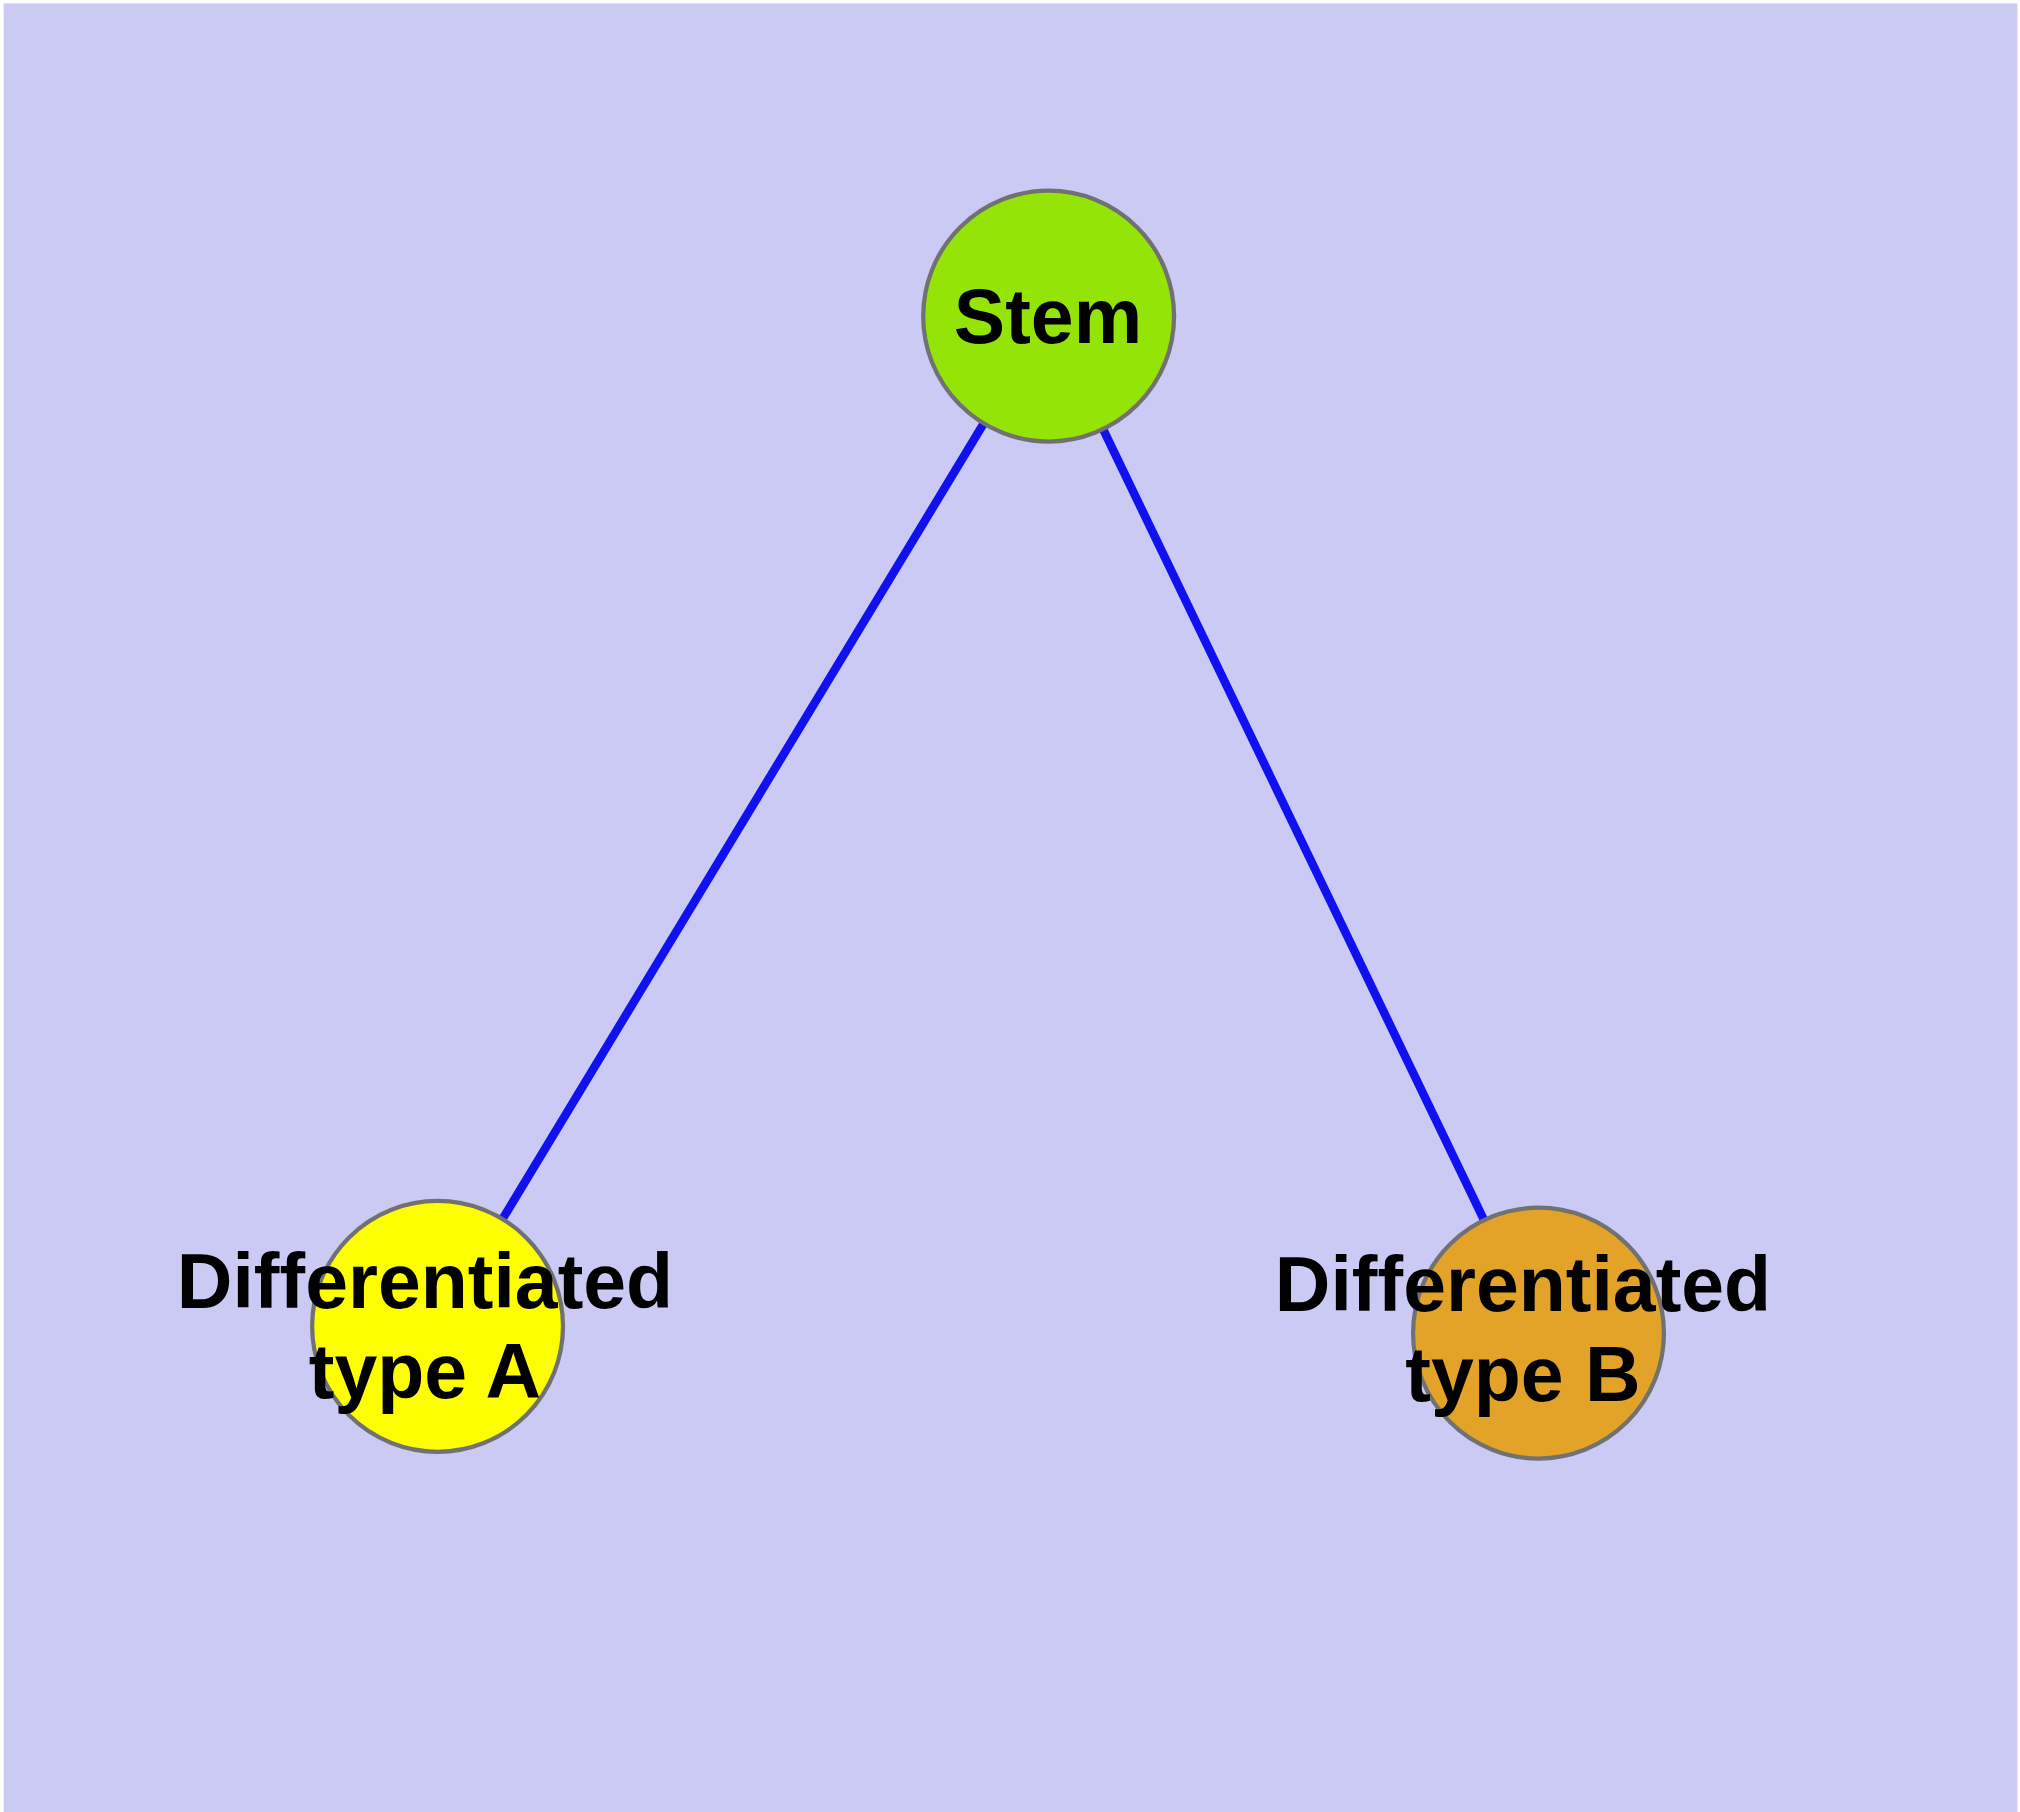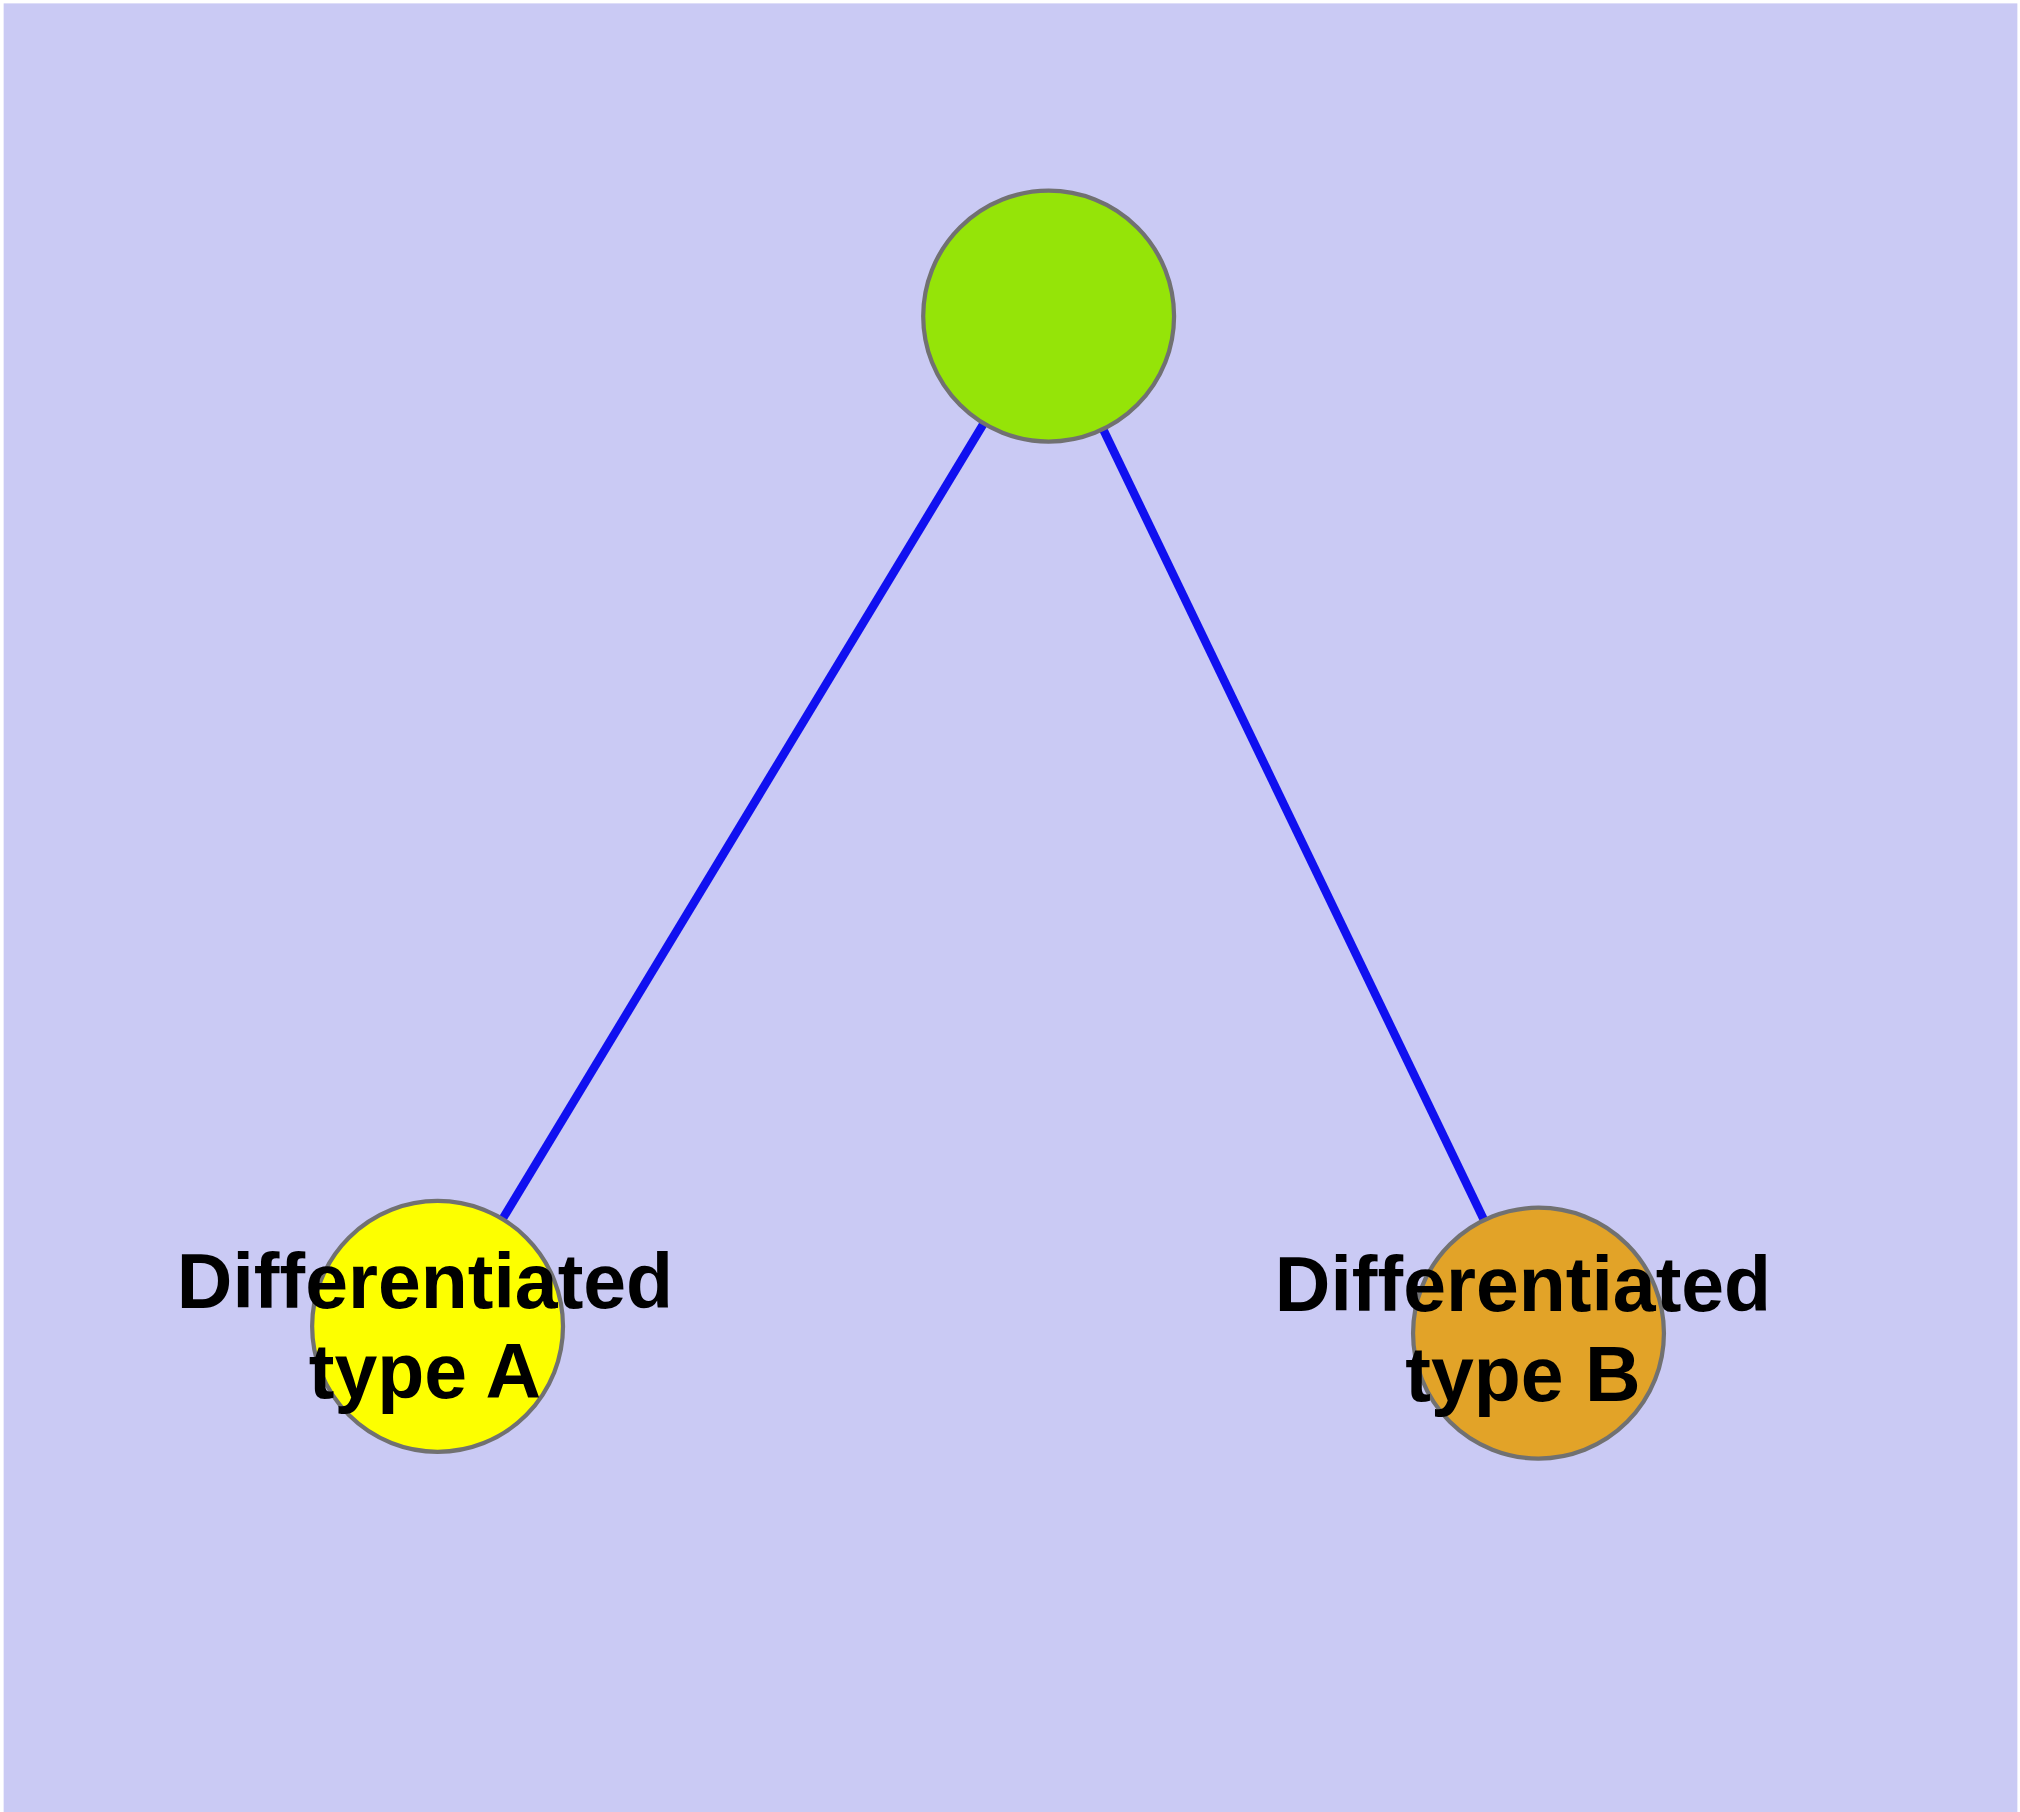--- a/index.html
+++ b/index.html
@@ -49,20 +49,21 @@
     <rect x="4" y="4" width="2376" height="2134" fill="#CACAF4"></rect>
 
     <line x1="1237" y1="373" x2="516" y2="1565" stroke-width="10" stroke="#1010F0"></line>
     <line x1="1237" y1="373" x2="1815" y2="1573" stroke-width="10" stroke="#1010F0"></line>
 
     <circle cx="1237" cy="373" r="148" stroke="#717171" stroke-width="5" fill="#95E408"></circle>
     <circle cx="516" cy="1565" r="148" stroke="#717171" stroke-width="5" fill="#FDFF00"></circle>
     <circle cx="1815" cy="1573" r="148" stroke="#717171" stroke-width="5" fill="#E2A328"></circle>
   </svg>
 
+  <div id="label-stem" class="node-label">Stem</div>
 
   <div id="label-type-a" class="node-label">Differentiated
 type A</div>
 
   <div id="label-type-b" class="node-label">Differentiated
 type B</div>
 
 </div>
 
 

